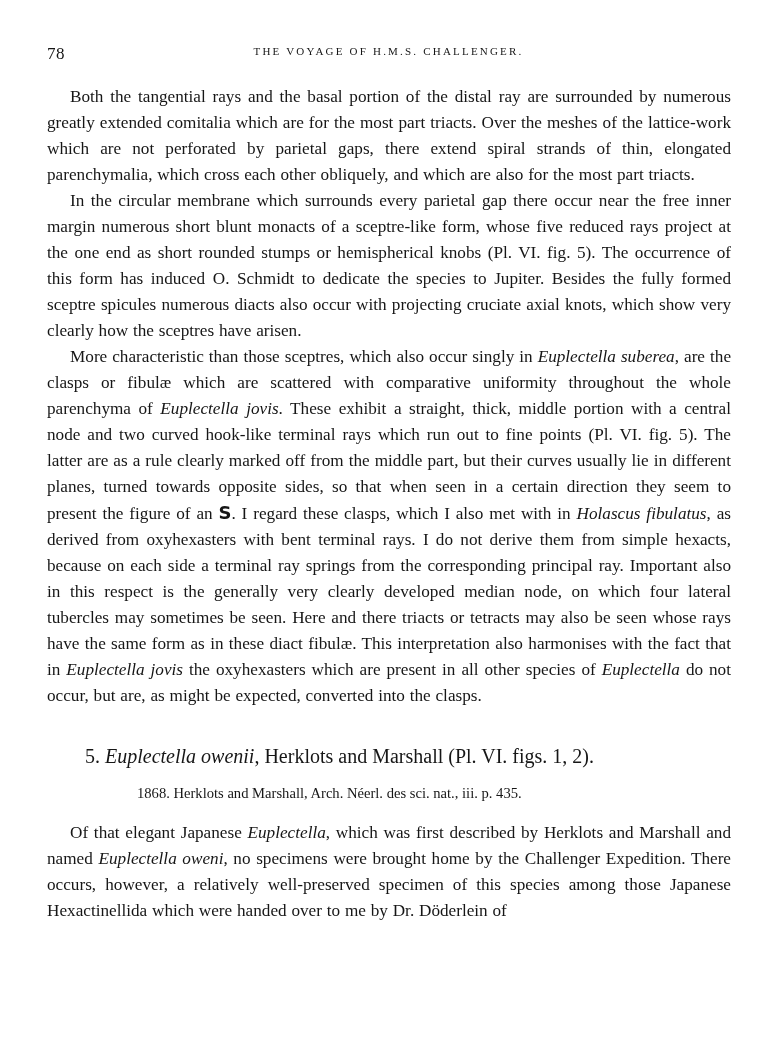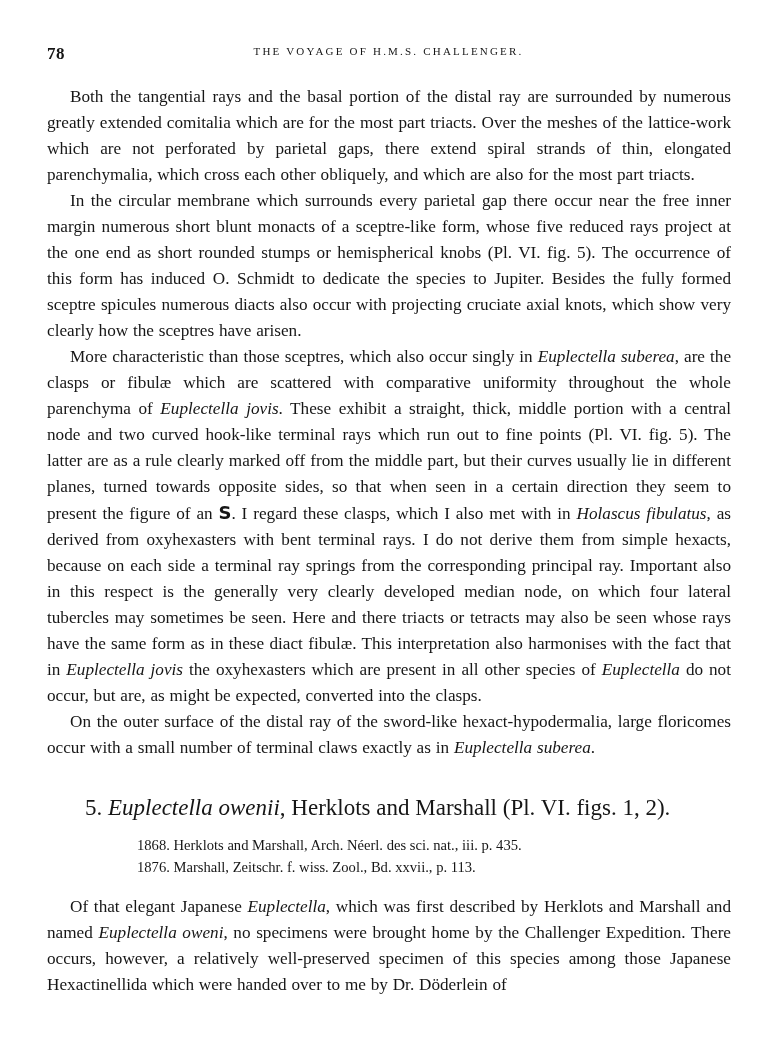--- a/index.html
+++ b/index.html
@@ -23,21 +23,21 @@
     top: 44px;
     left: 47px;
     right: 46px;
     height: 20px;
   }
   .page-number {
     position: absolute;
     left: 0;
     top: 0;
     font-size: 17px;
-    font-weight: 700;
+    font-weight: 400;
     letter-spacing: 0.5px;
   }
   .running-title {
     display: block;
     text-align: center;
     font-size: 11px;
     font-weight: 400;
     letter-spacing: 2.2px;
     padding-top: 1px;
   }
@@ -59,21 +59,21 @@
     text-indent: 0;
   }
   .fig-s {
     font-family: "DejaVu Sans", "Liberation Sans", sans-serif;
     font-weight: 600;
     font-style: normal;
     font-size: 18px;
   }
   .section-heading {
     margin: 34px 0 8px 38px;
-    font-size: 23px;
+    font-size: 20px;
     font-weight: 400;
     line-height: 26px;
   }
   .refs {
     margin-left: 90px;
     margin-top: 13px;
   }
   .ref-line {
     margin: 0;
     font-size: 14.6px;
@@ -91,26 +91,24 @@
   <div class="running-header">
     <span class="page-number">78</span>
     <span class="running-title">THE VOYAGE OF H.M.S. CHALLENGER.</span>
   </div>
 
   <div class="page-body">
 
     <p class="para"><span>Both the tangential rays and the basal portion of the distal ray are surrounded by numerous greatly extended comitalia which are for the most part triacts.  Over the meshes of the lattice-work which are not perforated by parietal gaps, there extend spiral strands of thin, elongated parenchymalia, which cross each other obliquely, and which are also for the most part triacts.</span></p>
     <p class="para"><span>In the circular membrane which surrounds every parietal gap there occur near the free inner margin numerous short blunt monacts of a sceptre-like form, whose five reduced rays project at the one end as short rounded stumps or hemispherical knobs (Pl. VI. fig. 5).  The occurrence of this form has induced O. Schmidt to dedicate the species to Jupiter.  Besides the fully formed sceptre spicules numerous diacts also occur with projecting cruciate axial knots, which show very clearly how the sceptres have arisen.</span></p>
     <p class="para"><span>More characteristic than those sceptres, which also occur singly in </span><i>Euplectella suberea</i><span>, are the clasps or fibulæ which are scattered with comparative uniformity throughout the whole parenchyma of </span><i>Euplectella jovis</i><span>.  These exhibit a straight, thick, middle portion with a central node and two curved hook-like terminal rays which run out to fine points (Pl. VI. fig. 5).  The latter are as a rule clearly marked off from the middle part, but their curves usually lie in different planes, turned towards opposite sides, so that when seen in a certain direction they seem to present the figure of an </span><span class="fig-s">S</span><span>.  I regard these clasps, which I also met with in </span><i>Holascus fibulatus</i><span>, as derived from oxyhexasters with bent terminal rays.  I do not derive them from simple hexacts, because on each side a terminal ray springs from the corresponding principal ray.  Important also in this respect is the generally very clearly developed median node, on which four lateral tubercles may sometimes be seen.  Here and there triacts or tetracts may also be seen whose rays have the same form as in these diact fibulæ.  This interpretation also harmonises with the fact that in </span><i>Euplectella jovis</i><span> the oxyhexasters which are present in all other species of </span><i>Euplectella</i><span> do not occur, but are, as might be expected, converted into the clasps.</span></p>
-    <p class="para"><span>On the outer surface of the distal ray of the sword-like hexact-hypodermalia, large floricomes occur with a small number of terminal claws exactly as in </span><i>Euplectella suberea</i><span>.</span></p>
 
     <h2 class="section-heading"><span>5. </span><i>Euplectella owenii</i><span>, Herklots and Marshall (Pl. VI. figs. 1, 2).</span></h2>
 
     <div class="refs">
       <p class="ref-line">1868. Herklots and Marshall, Arch. Néerl. des sci. nat., iii. p. 435.</p>
-      <p class="ref-line">1876. Marshall, Zeitschr. f. wiss. Zool., Bd. xxvii., p. 113.</p>
     </div>
 
     <p class="para last-para"><span>Of that elegant Japanese </span><i>Euplectella</i><span>, which was first described by Herklots and Marshall and named </span><i>Euplectella oweni</i><span>, no specimens were brought home by the Challenger Expedition.  There occurs, however, a relatively well-preserved specimen of this species among those Japanese Hexactinellida which were handed over to me by Dr. Döderlein of</span></p>
 
   </div>
 
 </div>
 
 </body></html>

